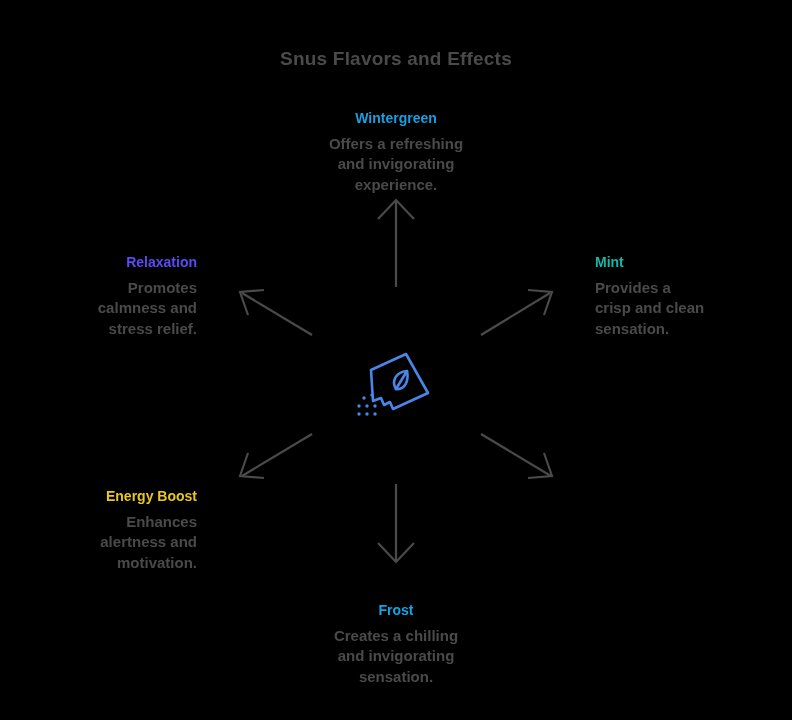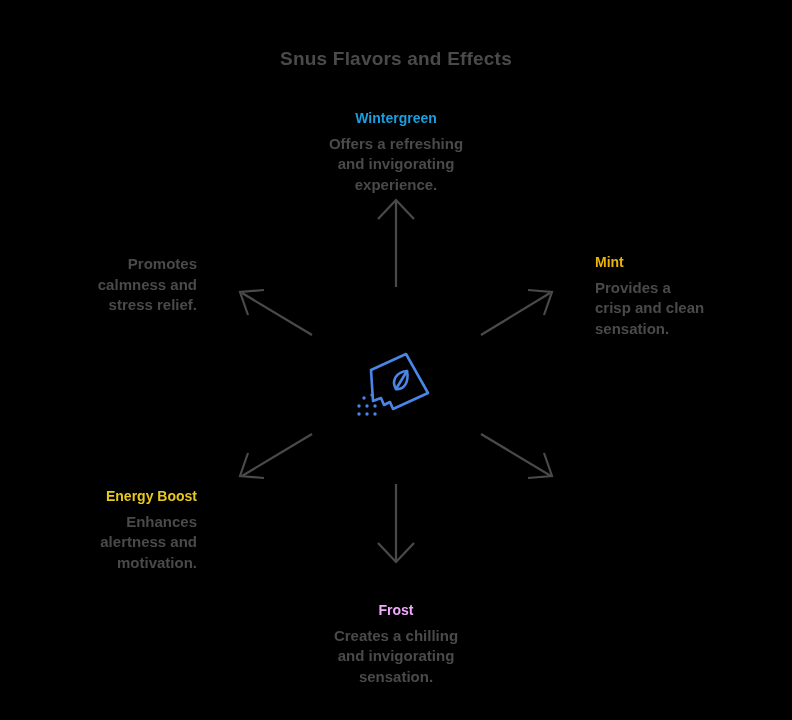--- a/index.html
+++ b/index.html
@@ -174,32 +174,33 @@
       <circle cx="20" cy="66" r="1.7"></circle>
     </g>
   </svg>
 
   <div class="node node-top">
     <p class="node-title" style="color:#1a9fe0;">Wintergreen</p>
     <p class="node-desc">Offers a refreshing and invigorating experience.</p>
   </div>
 
   <div class="node node-right-top">
-    <p class="node-title" style="color:#eab308;">Mint</p>
+    <p class="node-title" style="color:#14b8a6;">Mint</p>
     <p class="node-desc" style="max-width:110px;">Provides a crisp and clean sensation.</p>
   </div>
 
 
   <div class="node node-bottom">
-    <p class="node-title" style="color:#f0abfc;">Frost</p>
+    <p class="node-title" style="color:#0ea5e9;">Frost</p>
     <p class="node-desc" style="padding:0 28px;">Creates a chilling and invigorating sensation.</p>
   </div>
 
   <div class="node node-left-bottom">
     <p class="node-title" style="color:#e8c81e;">Energy Boost</p>
     <p class="node-desc" style="margin-left:57px;">Enhances alertness and motivation.</p>
   </div>
 
   <div class="node node-left-top">
+    <p class="node-title" style="color:#5b4af5;">Relaxation</p>
     <p class="node-desc" style="margin-left:42px;">Promotes calmness and stress relief.</p>
   </div>
 
 </div>
 
 </body></html>

